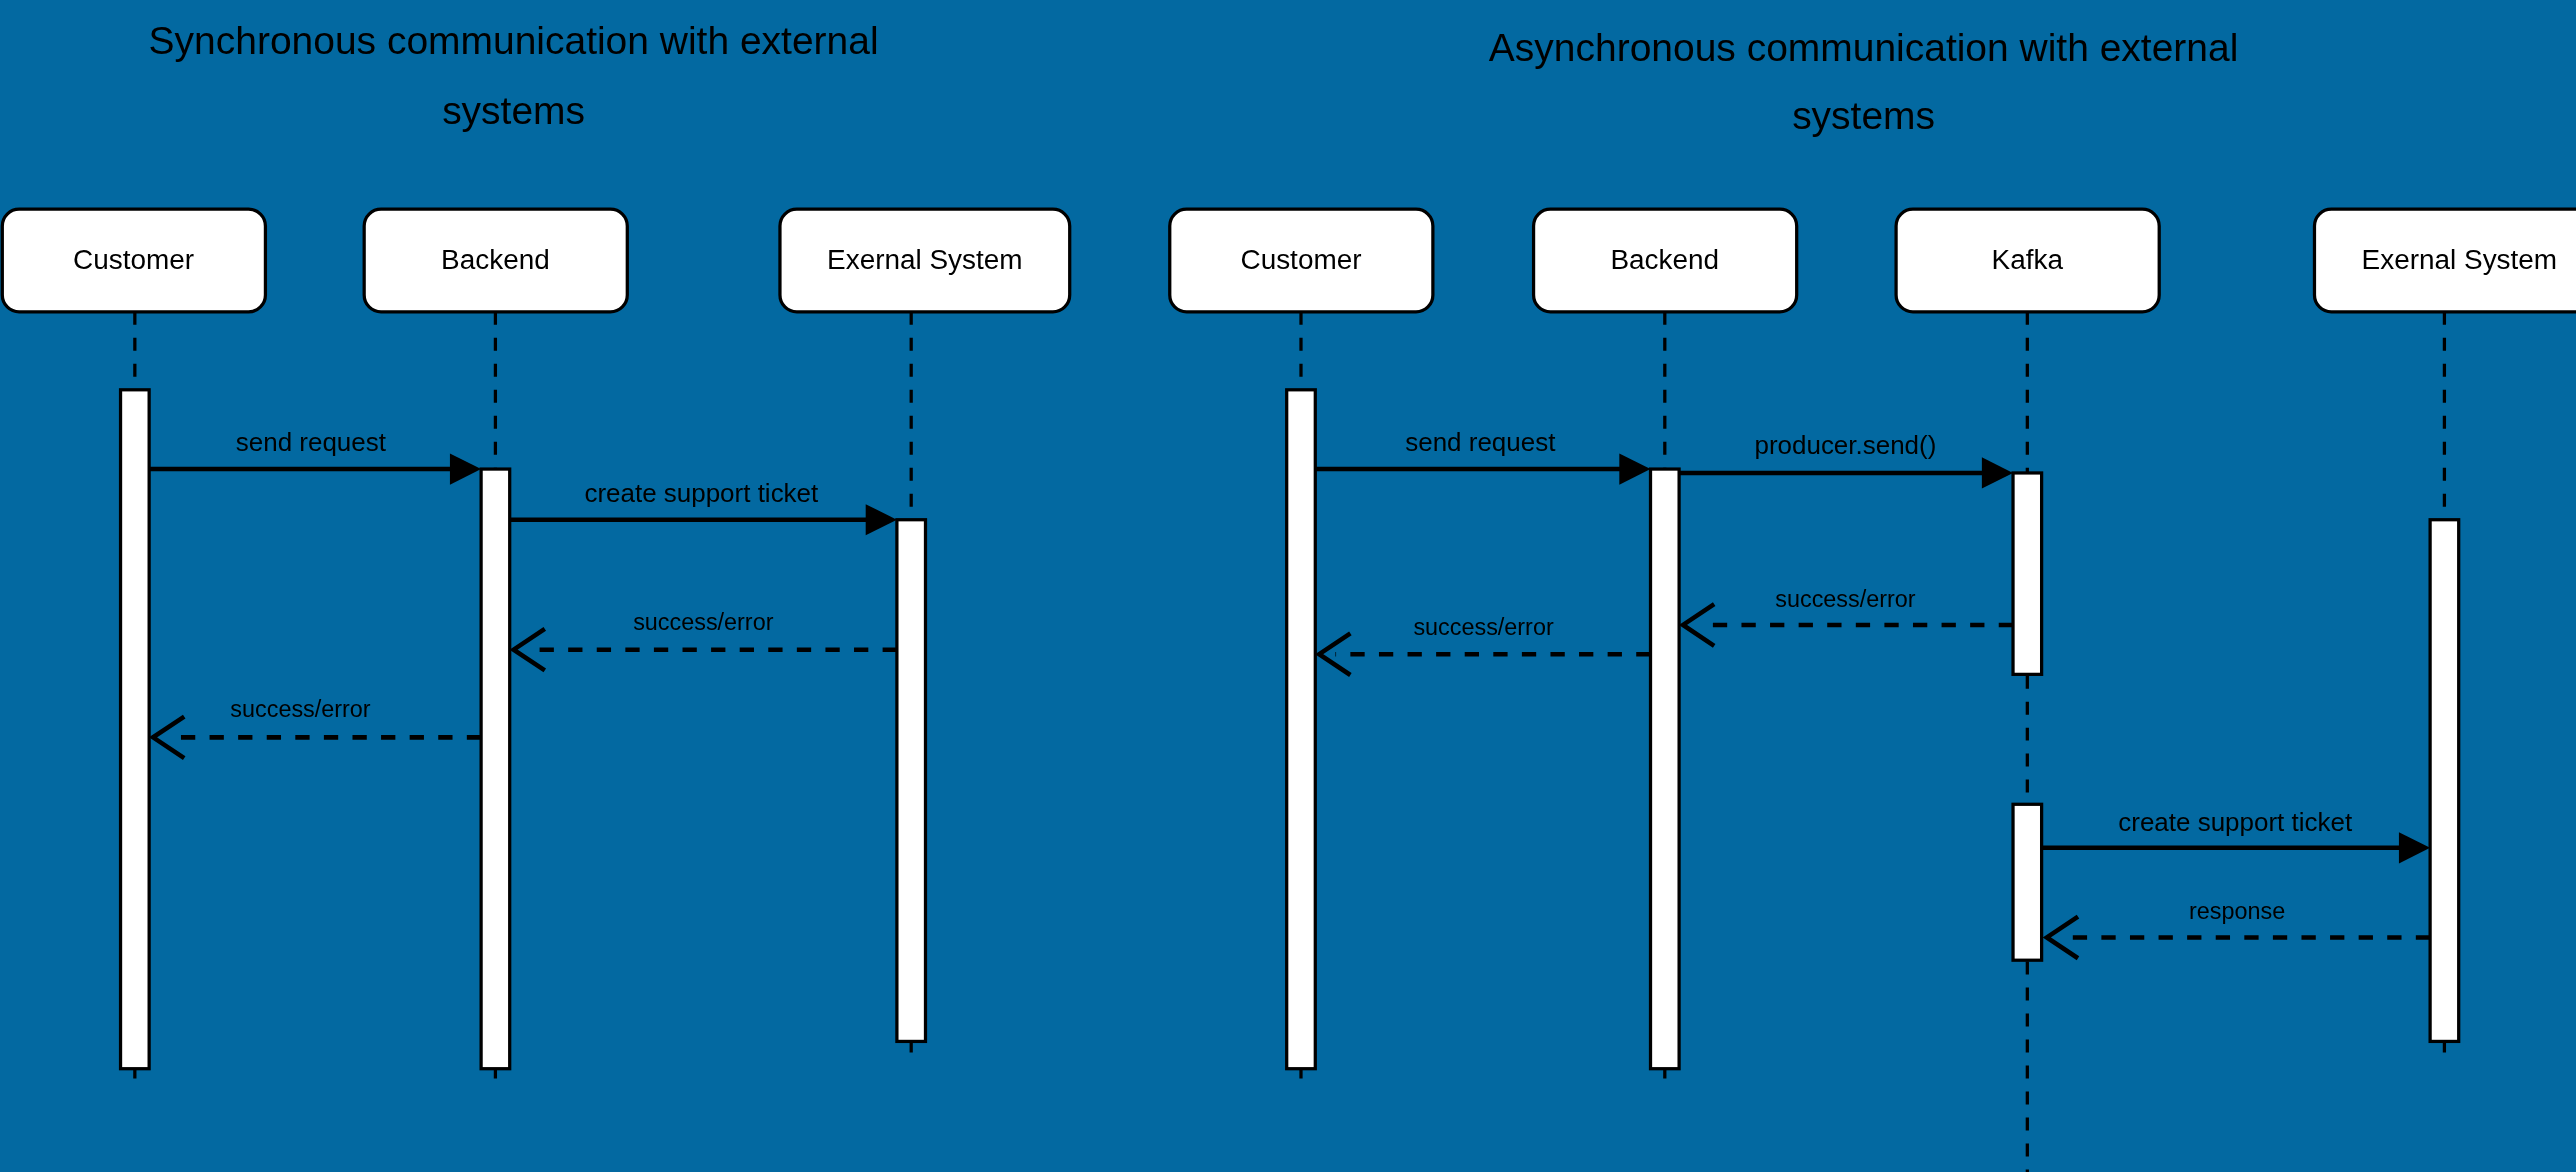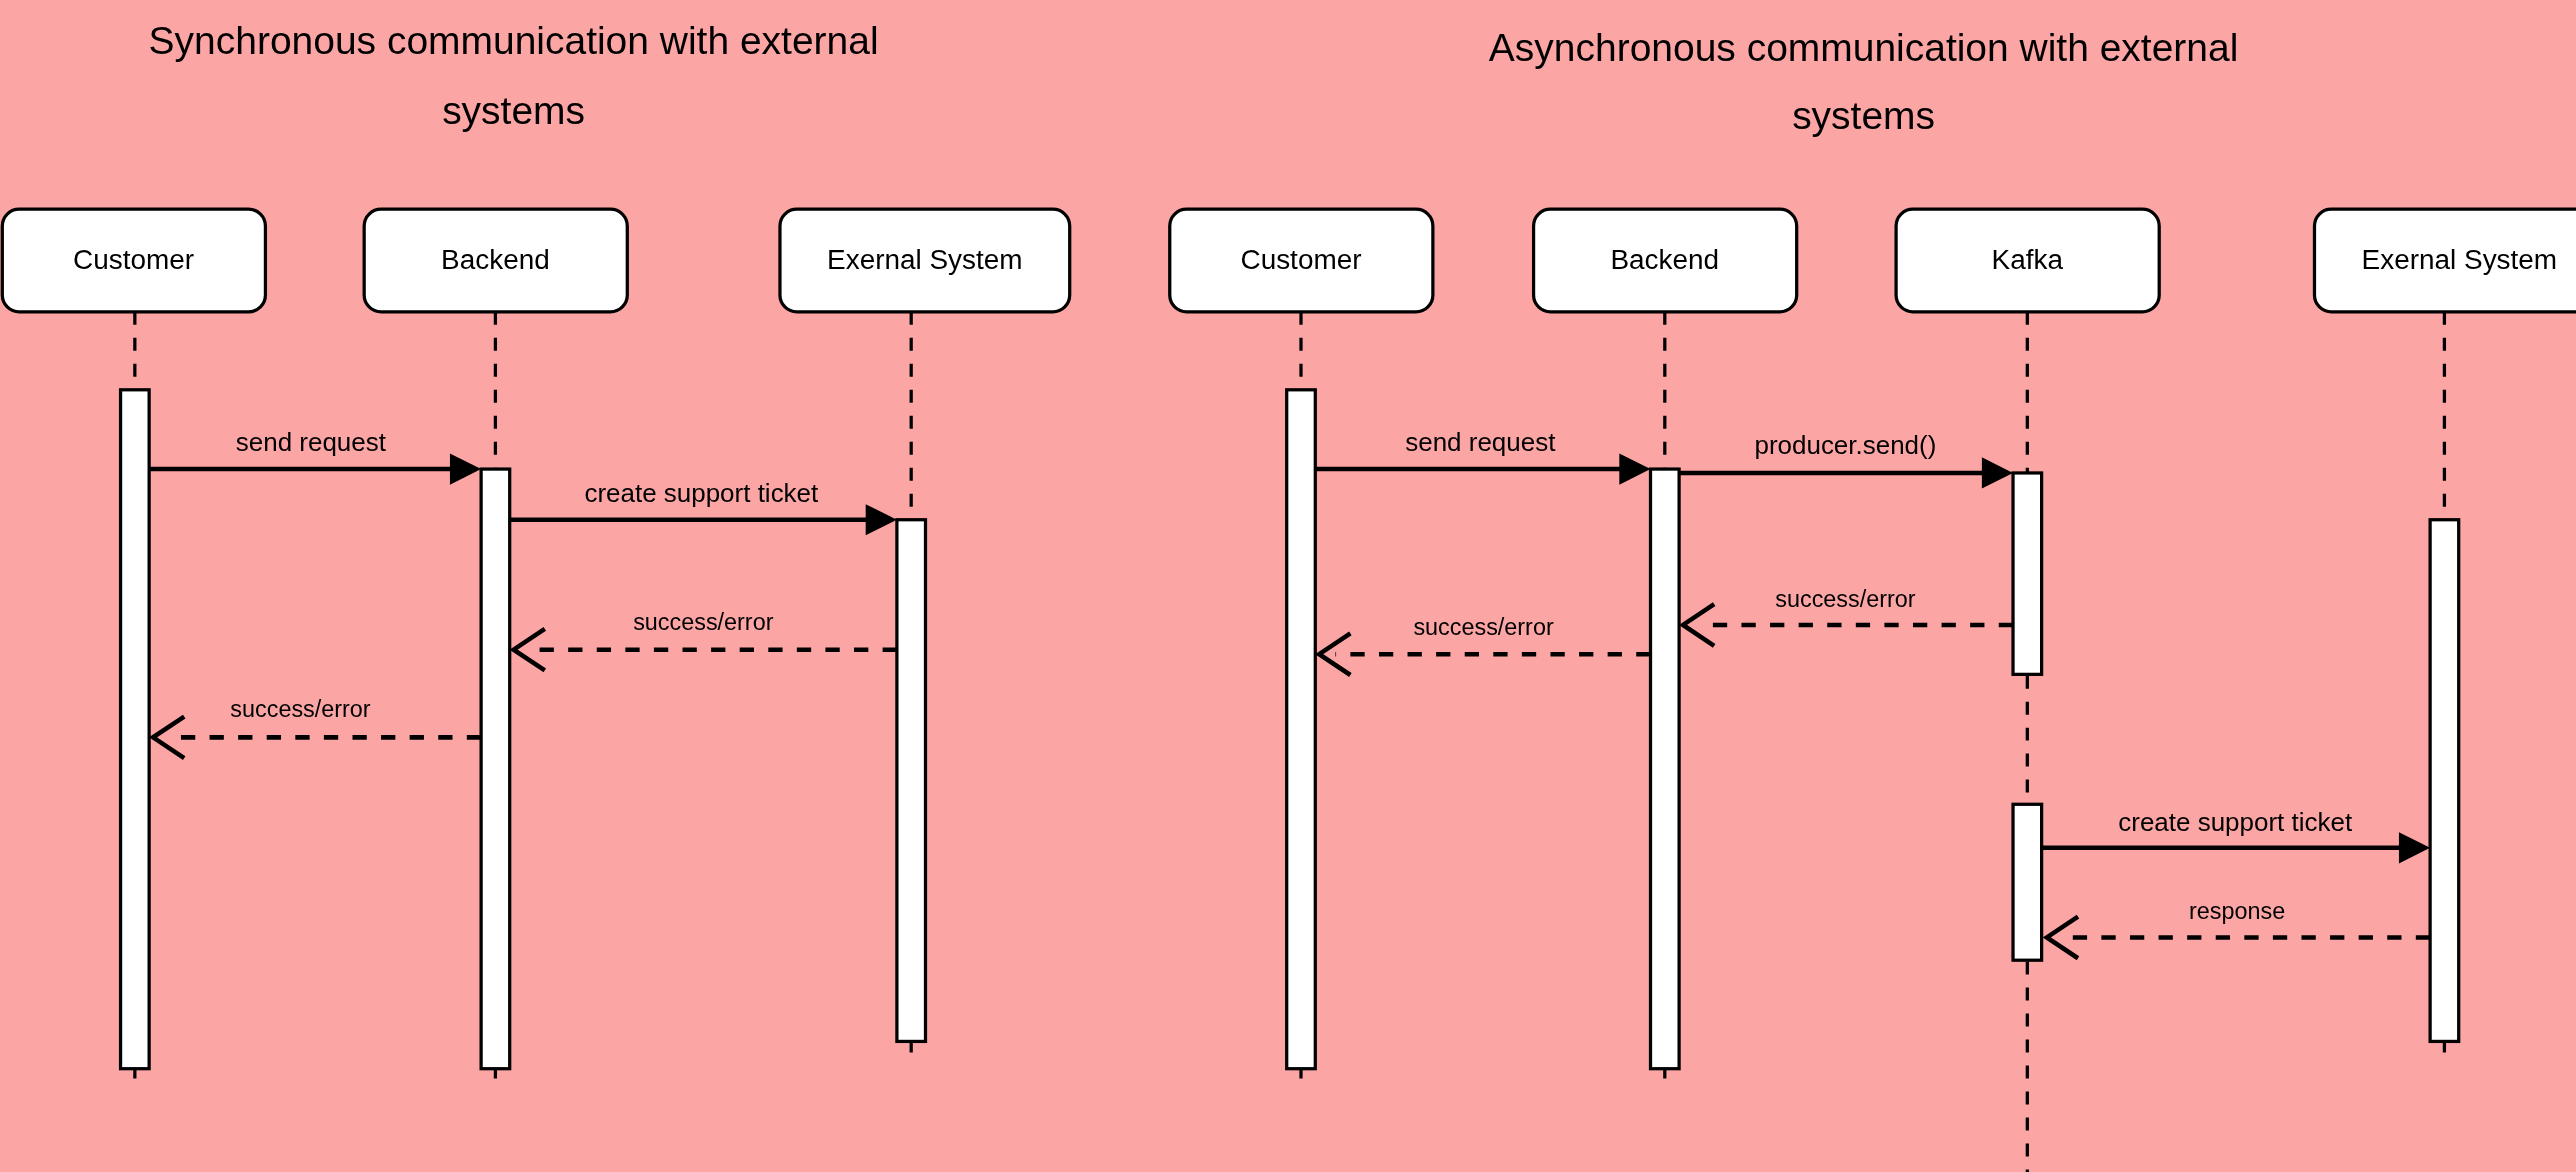--- a/index.html
+++ b/index.html
@@ -10,21 +10,21 @@
   body {
     width: 2576px;
     height: 1172px;
     font-family: "Liberation Sans", sans-serif;
     overflow: hidden;
   }
   #canvas {
     position: relative;
     width: 2576px;
     height: 1172px;
-    background: #fca5a5;
+    background: #0369a1;
   }
   svg.diagram-layer {
     position: absolute;
     top: 0;
     left: 0;
     width: 2576px;
     height: 1172px;
   }
   .lifeline-box {
     fill: #ffffff;

